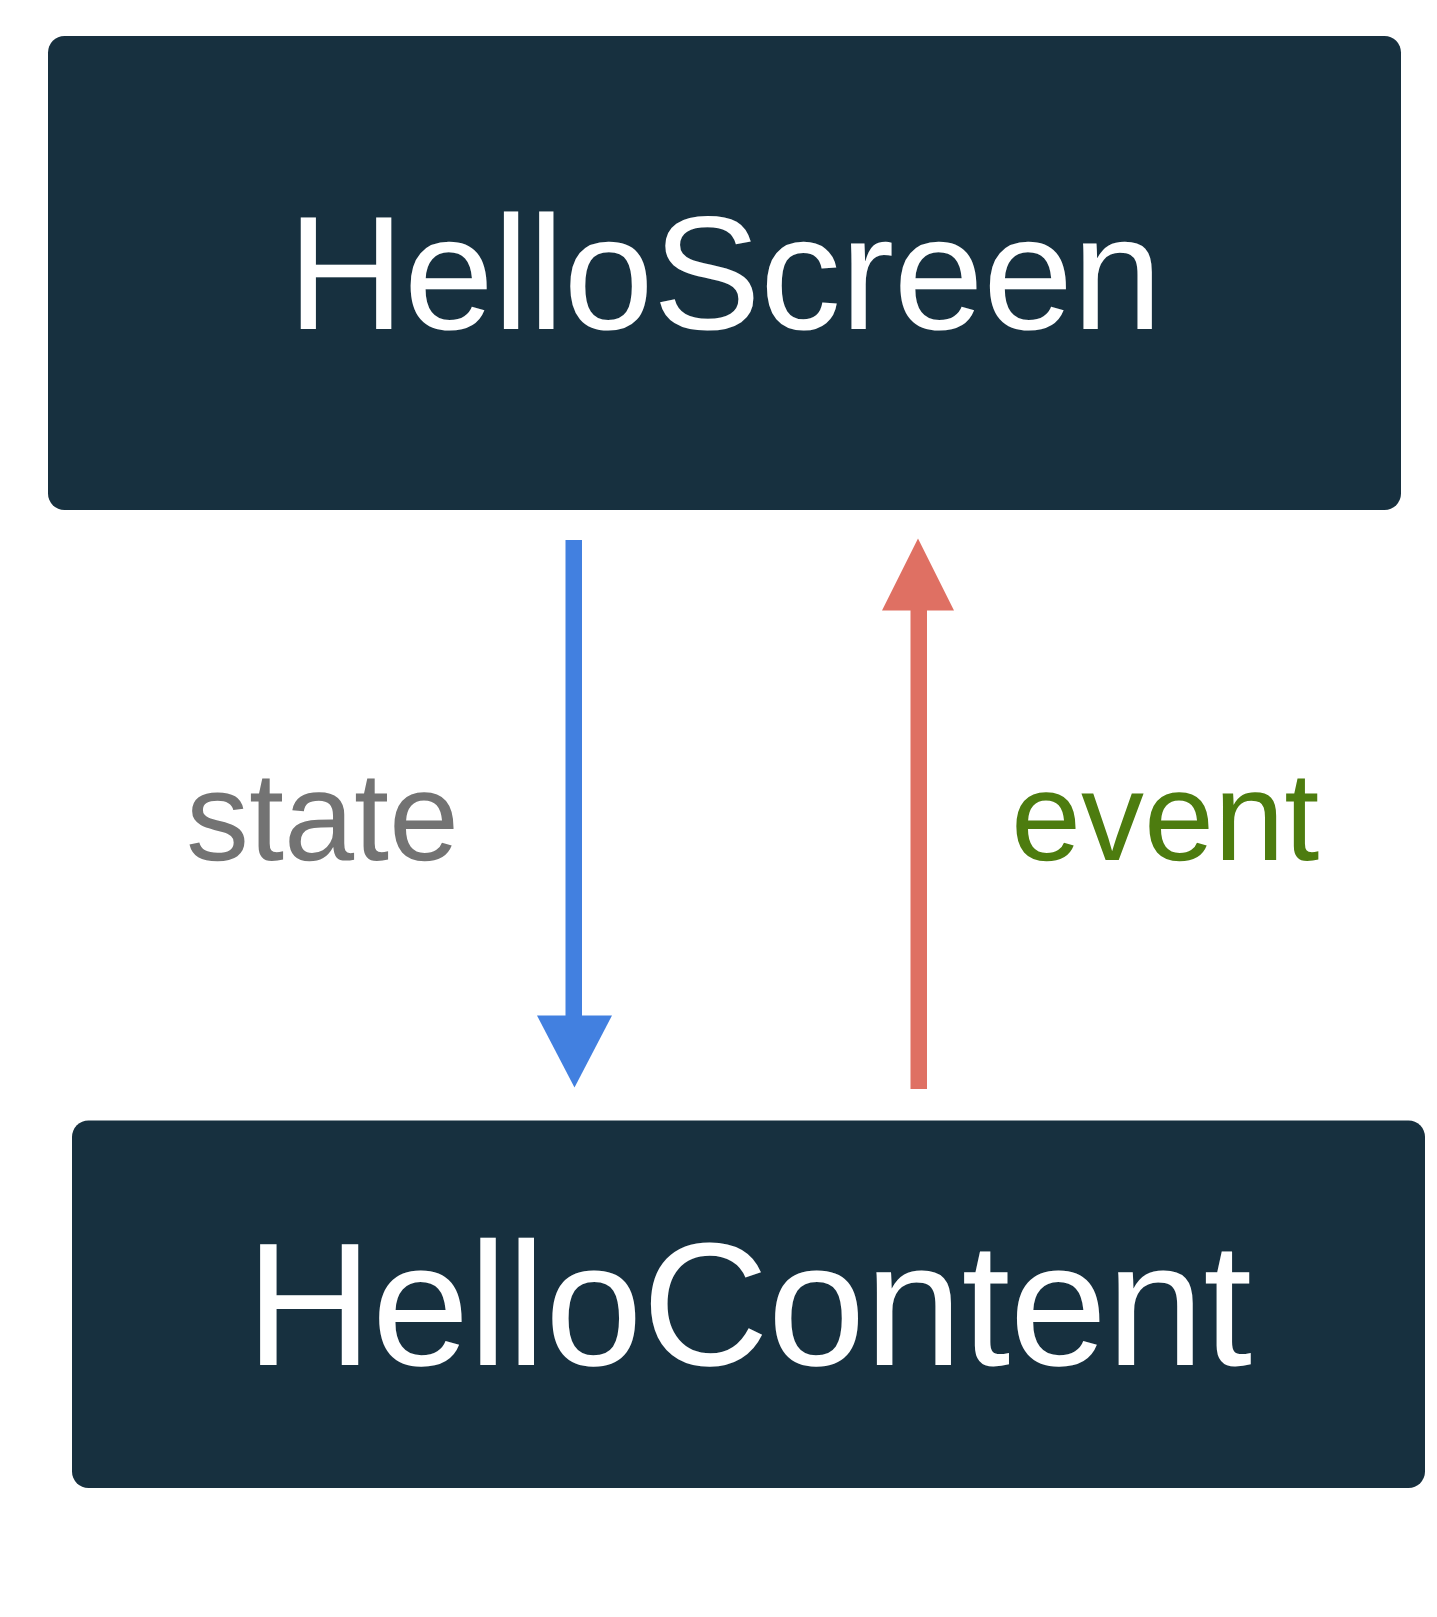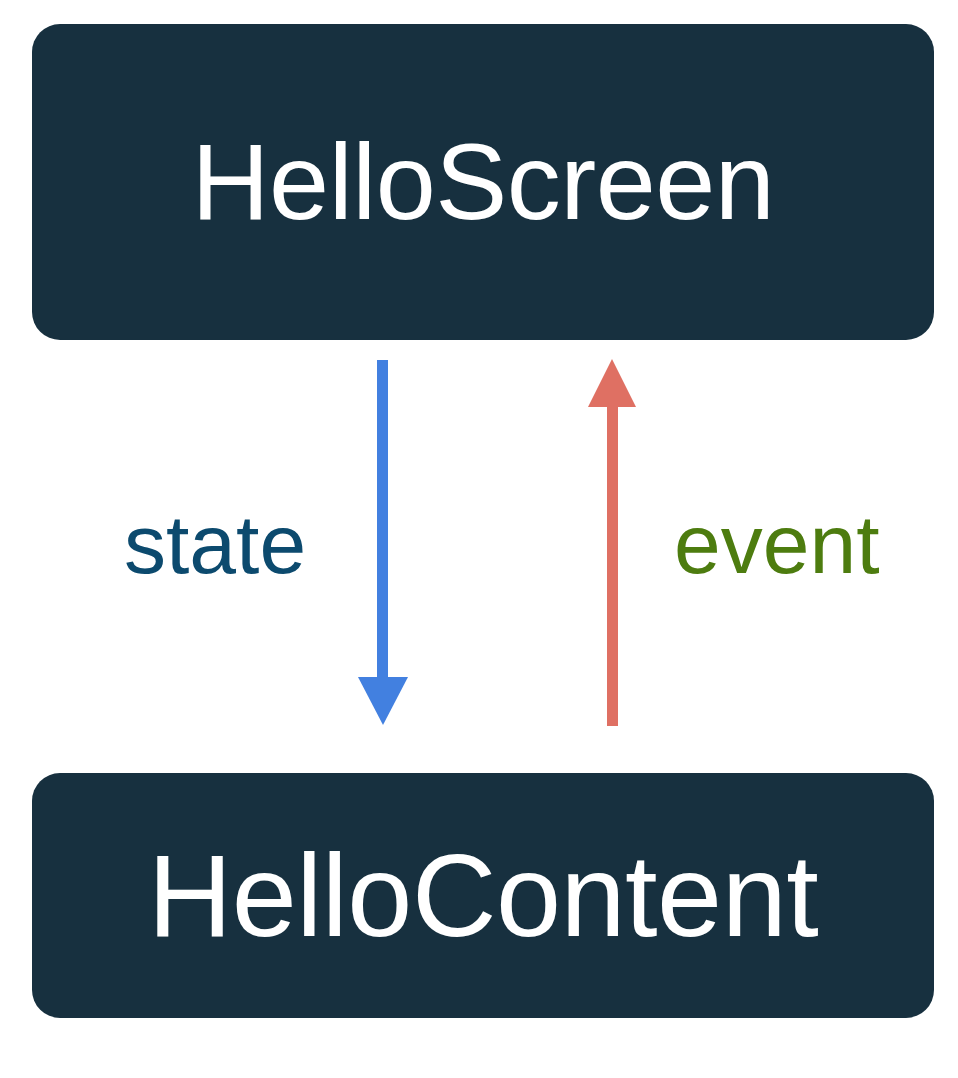--- a/index.html
+++ b/index.html
@@ -14,21 +14,21 @@
   #canvas {
     position: relative;
     width: 958px;
     height: 1078px;
     background: #ffffff;
     overflow: hidden;
   }
   .node-box {
     position: absolute;
     background: #17303f;
-    border-radius: 28px;
+    border-radius: 11px;
     display: flex;
     align-items: center;
     justify-content: center;
     box-sizing: border-box;
   }
   .node-label {
     color: #ffffff;
     font-family: "Liberation Sans", sans-serif;
     font-weight: 400;
     line-height: 1;
@@ -39,25 +39,24 @@
   #node-screen {
     left: 32px;
     top: 24px;
     width: 902px;
     height: 316px;
   }
   #node-screen .node-label {
     font-size: 108px;
   }
   #node-content {
-    left: 32px;
+    left: 48px;
     top: 747px;
     width: 902px;
     height: 245px;
-    margin-top: 26px;
   }
   #node-content .node-label {
     font-size: 117px;
   }
 
   
   .arrow-svg {
     position: absolute;
     left: 0;
     top: 0;
@@ -100,21 +99,21 @@
     <g>
       <rect x="377" y="360" width="11" height="320" fill="#4280E0"></rect>
       <polygon points="358,677 408,677 383,725" fill="#4280E0"></polygon>
     </g>
     <g>
       <rect x="607" y="404" width="11" height="322" fill="#DF7063"></rect>
       <polygon points="588,407 636,407 612,359" fill="#DF7063"></polygon>
     </g>
   </svg>
 
-  <div class="edge-label" id="label-state" style="color: #0c4a6e;">state</div>
+  <div class="edge-label" id="label-state" style="color: #737373;">state</div>
 
   <div class="edge-label" id="label-event" style="color: #4d7c0f;">event</div>
 
   <div class="node-box" id="node-content" style="background: rgb(23, 48, 63);">
     <span class="node-label" style="color: rgb(255, 255, 255);">HelloContent</span>
   </div>
 
 </div>
 
 </body></html>

